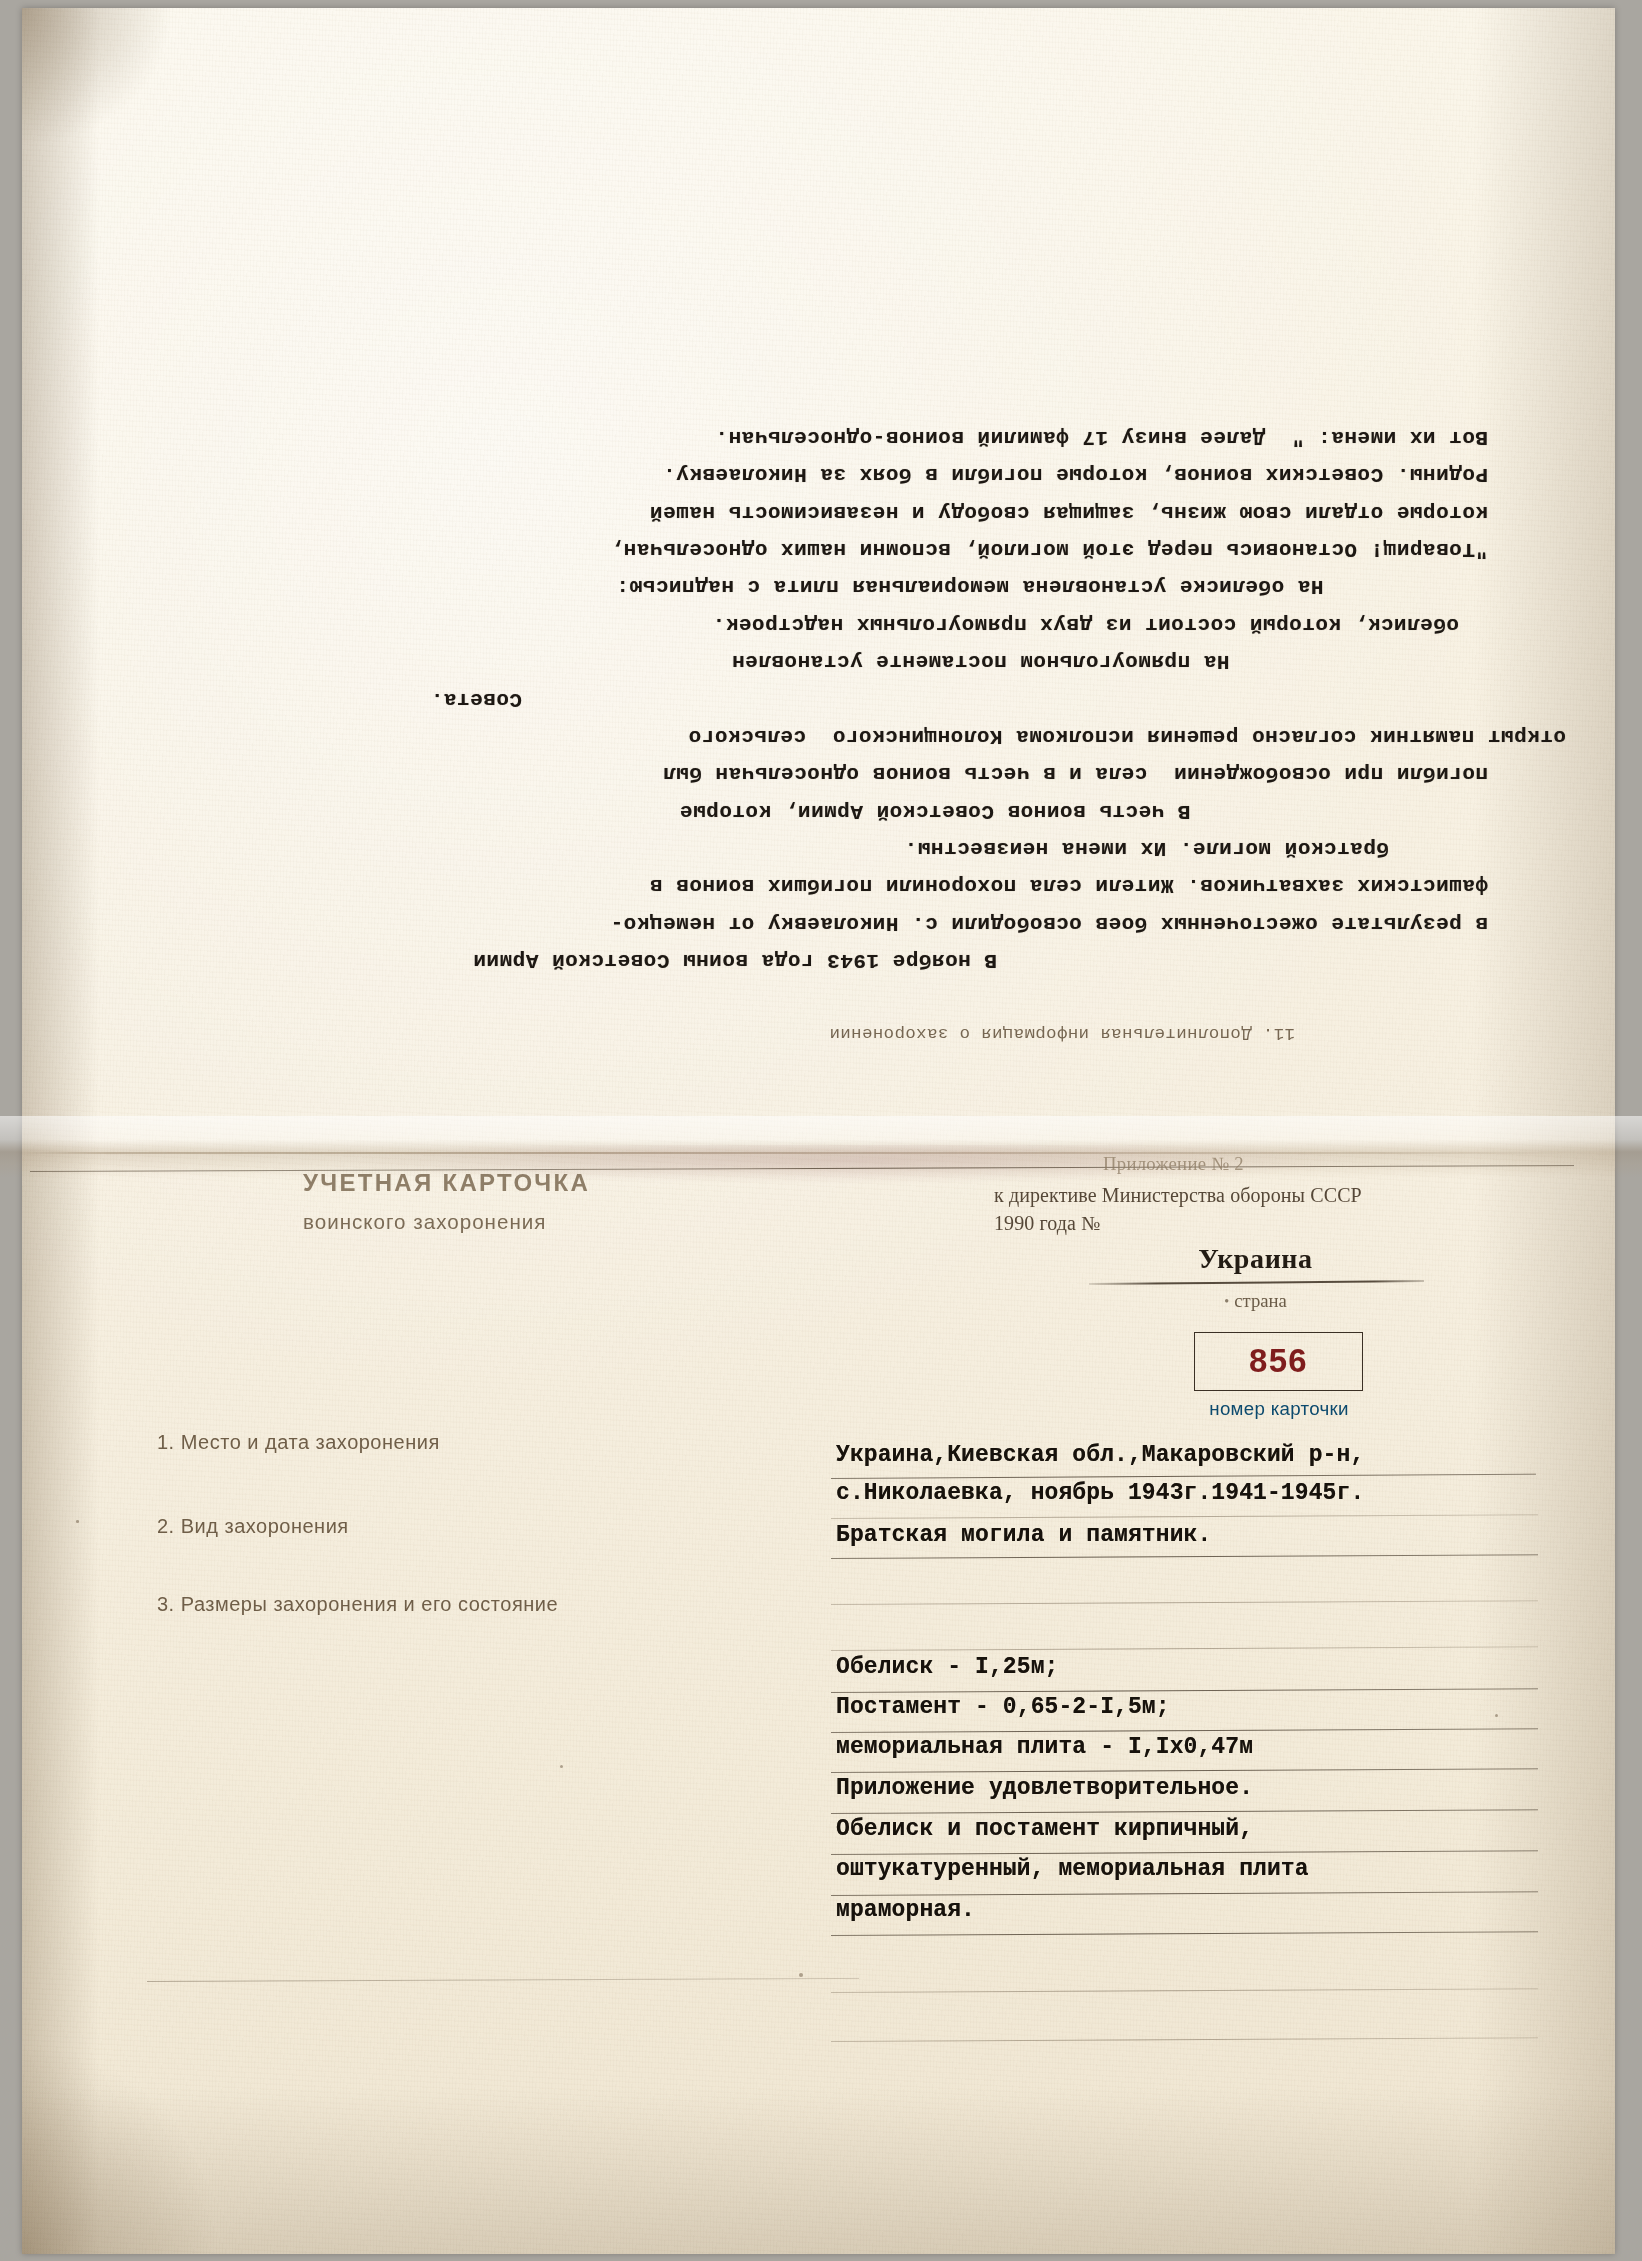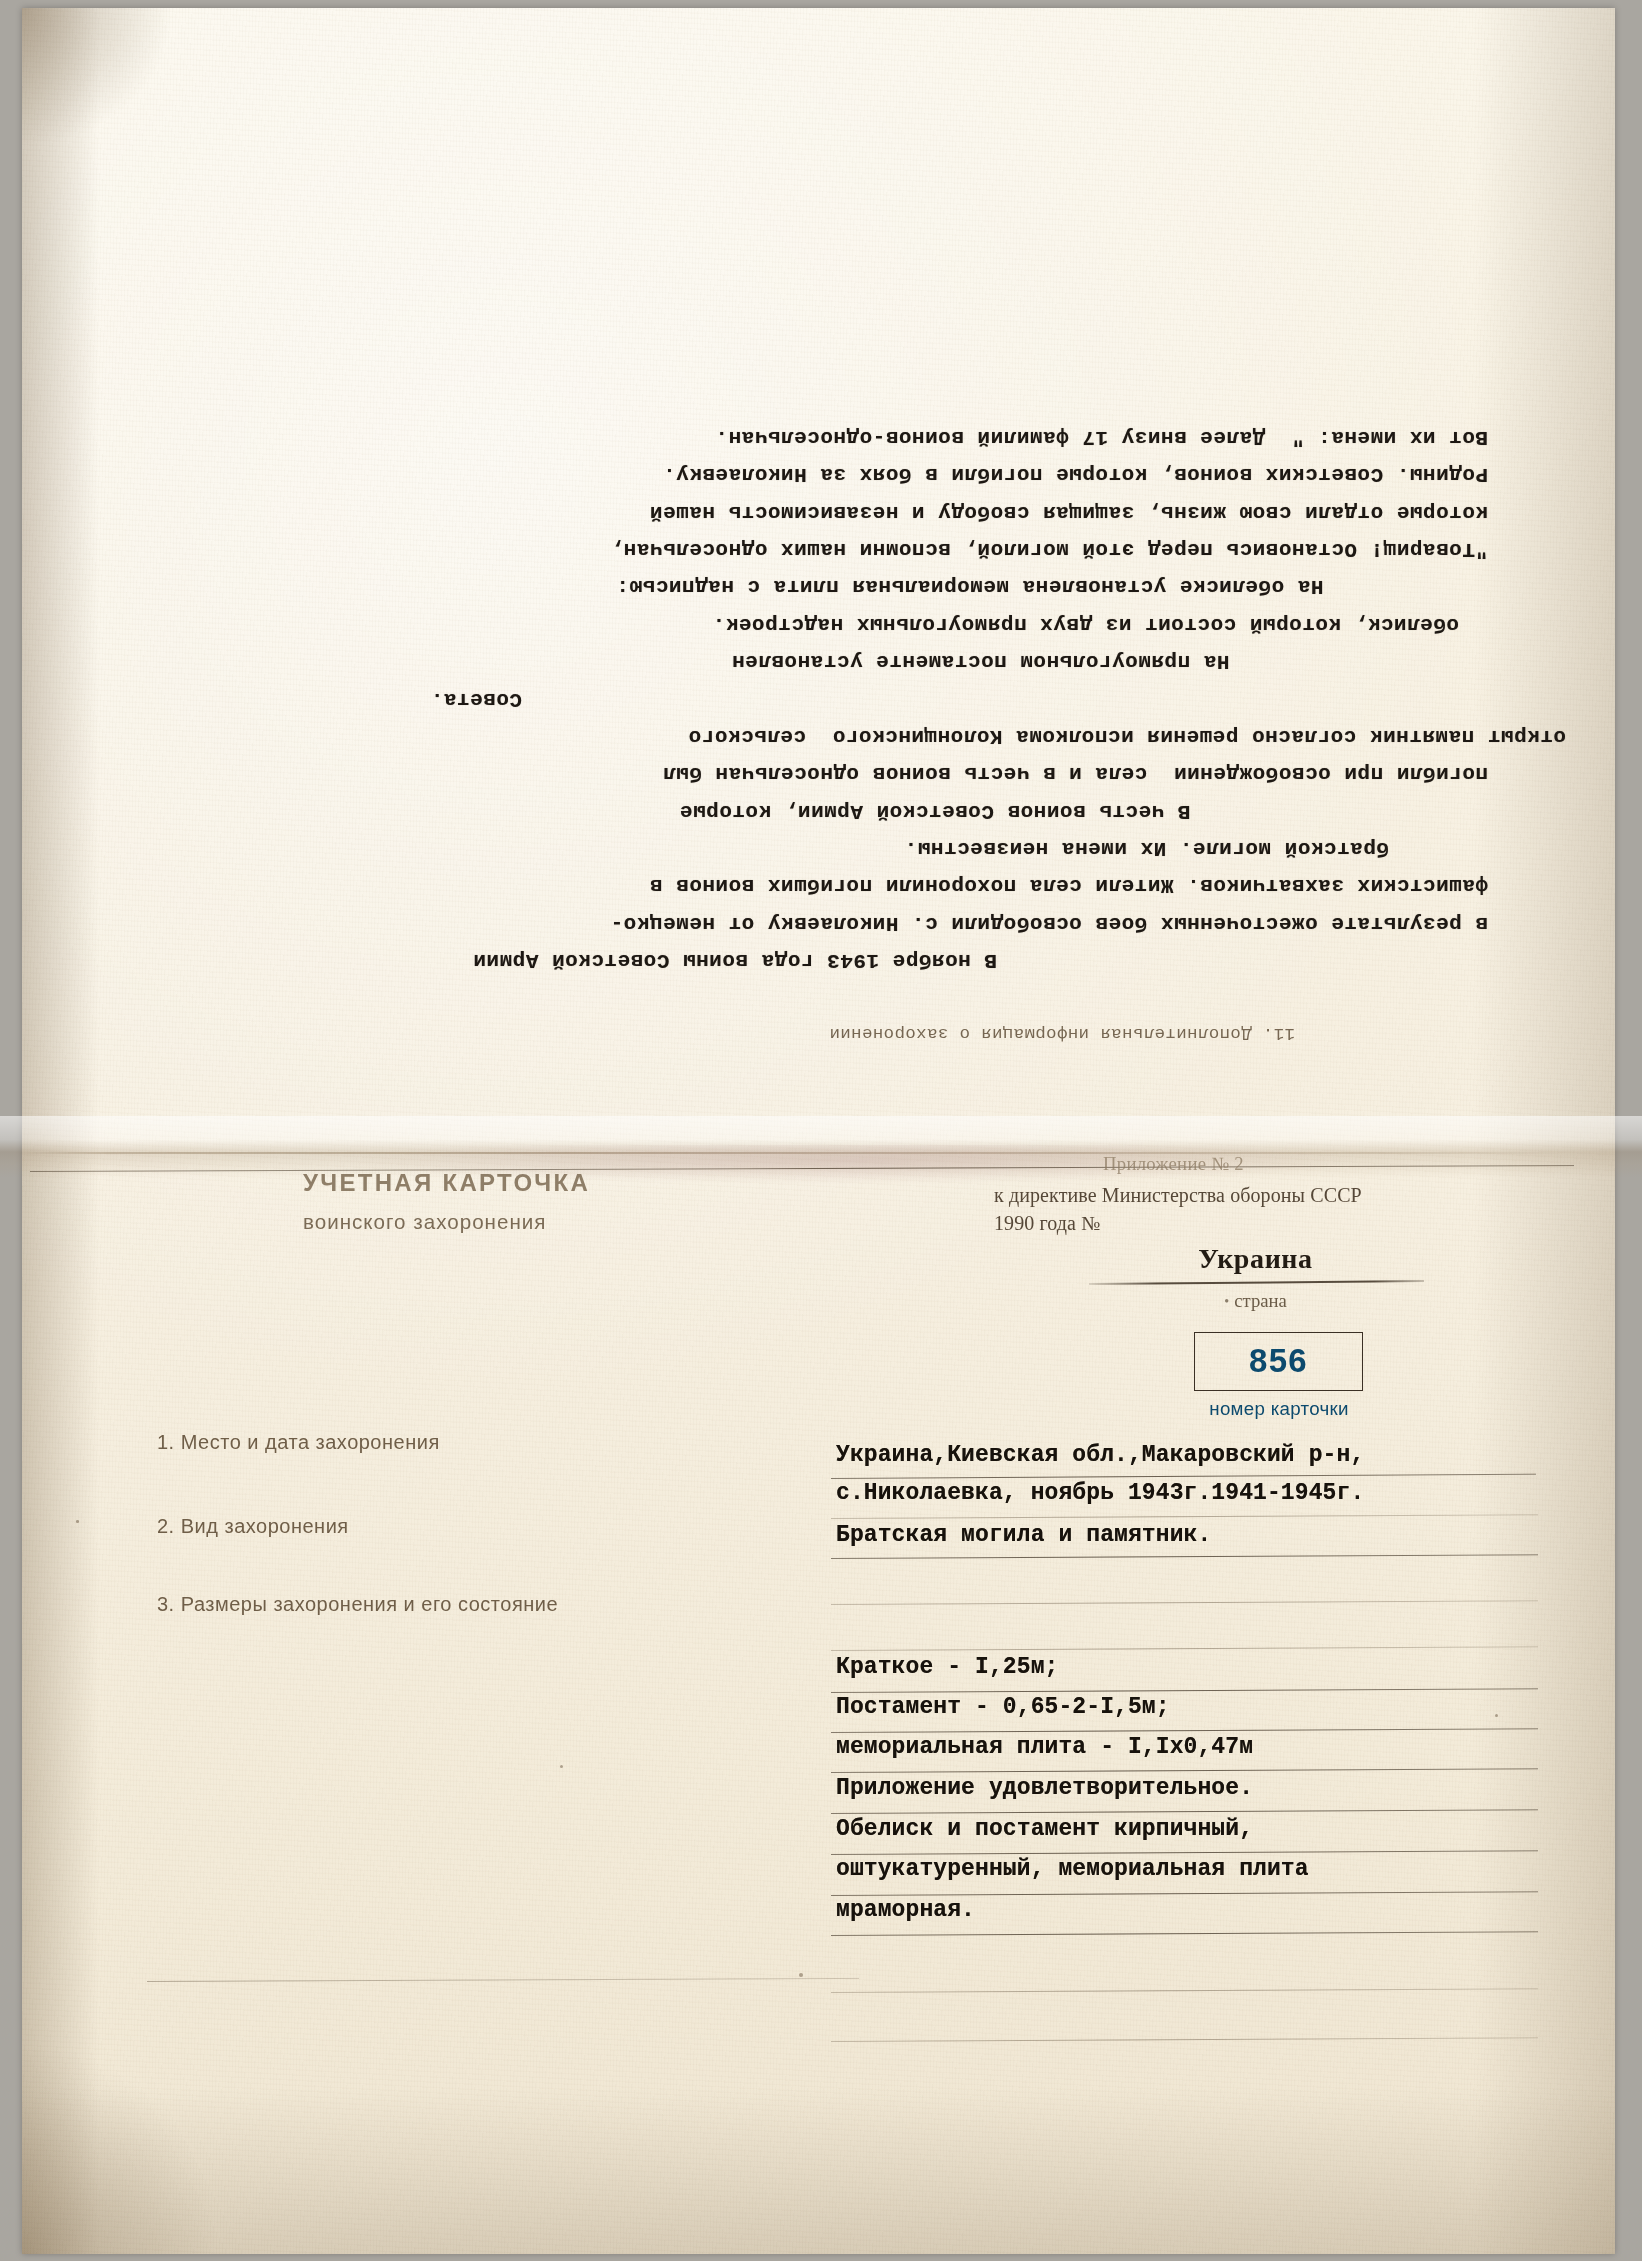--- a/index.html
+++ b/index.html
@@ -252,21 +252,21 @@
     border: 1.9px solid #3b3025;
     box-sizing: border-box;
     display: flex;
     align-items: center;
     justify-content: center;
   }
   .num-box .num-val {
     font-family: "Liberation Sans", sans-serif;
     font-size: 33px;
     font-weight: 700;
-    color: #0c4a6e;
+    color: #7f1d1d;
     letter-spacing: 1.3px;
     margin-top: -1.9px;
   }
   .num-caption {
     position: absolute;
     left: 1163px; top: 245px;
     width: 232px;
     text-align: center;
     font-family: "Liberation Sans", sans-serif;
     font-size: 18.7px;
@@ -386,21 +386,21 @@
 
     <div class="typed" style="left:836px; top:369px;">Братская могила и памятник.</div>
     <div class="rule" style="left:831px; top:405px; width:707px; transform:rotate(-0.3deg); transform-origin:left center;"></div>
 
     <div class="rule faint" style="left:831px; top:451px; width:707px; transform:rotate(-0.3deg); transform-origin:left center;"></div>
 
     <div class="rule faint" style="left:831px; top:497px; width:707px; transform:rotate(-0.3deg); transform-origin:left center;"></div>
 
     <div class="field-label" style="left:157px; top:436px;">3. Размеры захоронения и его состояние</div>
 
-    <div class="typed" style="left:836px; top:501px;">Краткое - I,25м;</div>
+    <div class="typed" style="left:836px; top:501px;">Обелиск - I,25м;</div>
     <div class="rule" style="left:831px; top:539px; width:707px; transform:rotate(-0.3deg); transform-origin:left center;"></div>
 
     <div class="typed" style="left:836px; top:541px;">Постамент - 0,65-2-I,5м;</div>
     <div class="rule" style="left:831px; top:579px; width:707px; transform:rotate(-0.3deg); transform-origin:left center;"></div>
 
     <div class="typed" style="left:836px; top:581px;">мемориальная плита - I,Iх0,47м</div>
     <div class="rule" style="left:831px; top:619px; width:707px; transform:rotate(-0.3deg); transform-origin:left center;"></div>
 
     <div class="typed" style="left:836px; top:622px;">Приложение удовлетворительное.</div>
     <div class="rule" style="left:831px; top:660px; width:707px; transform:rotate(-0.3deg); transform-origin:left center;"></div>

